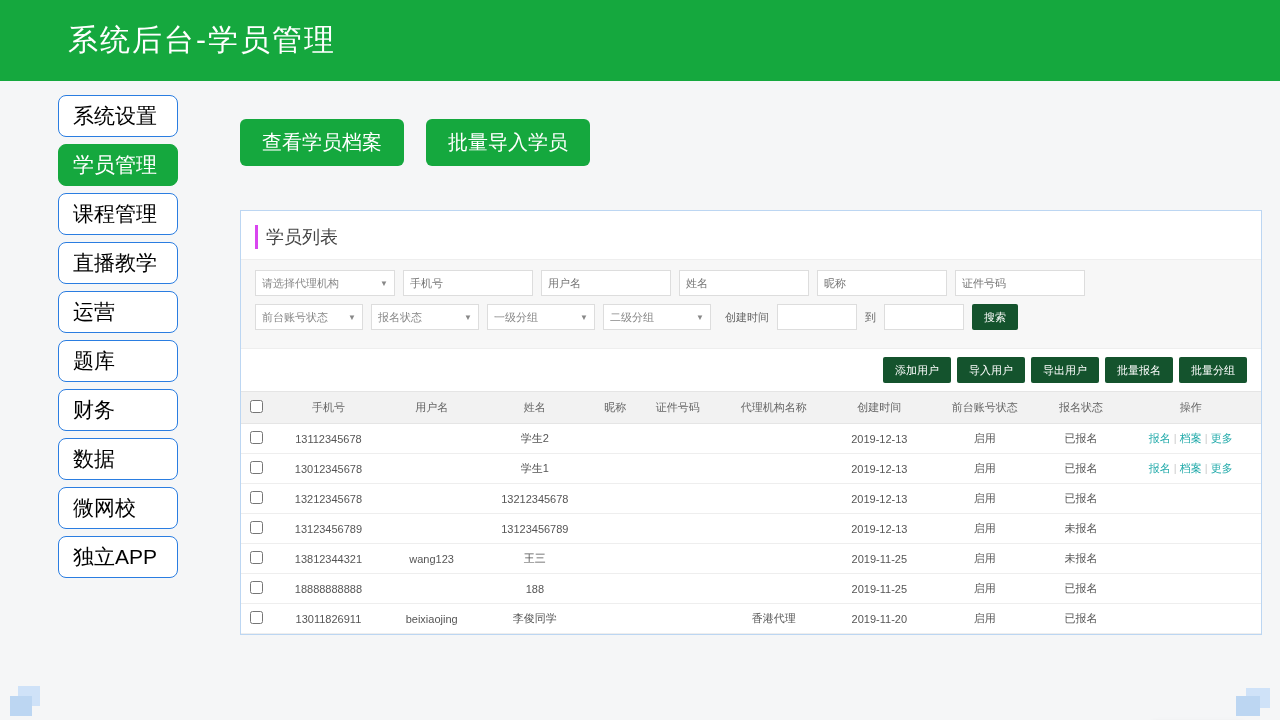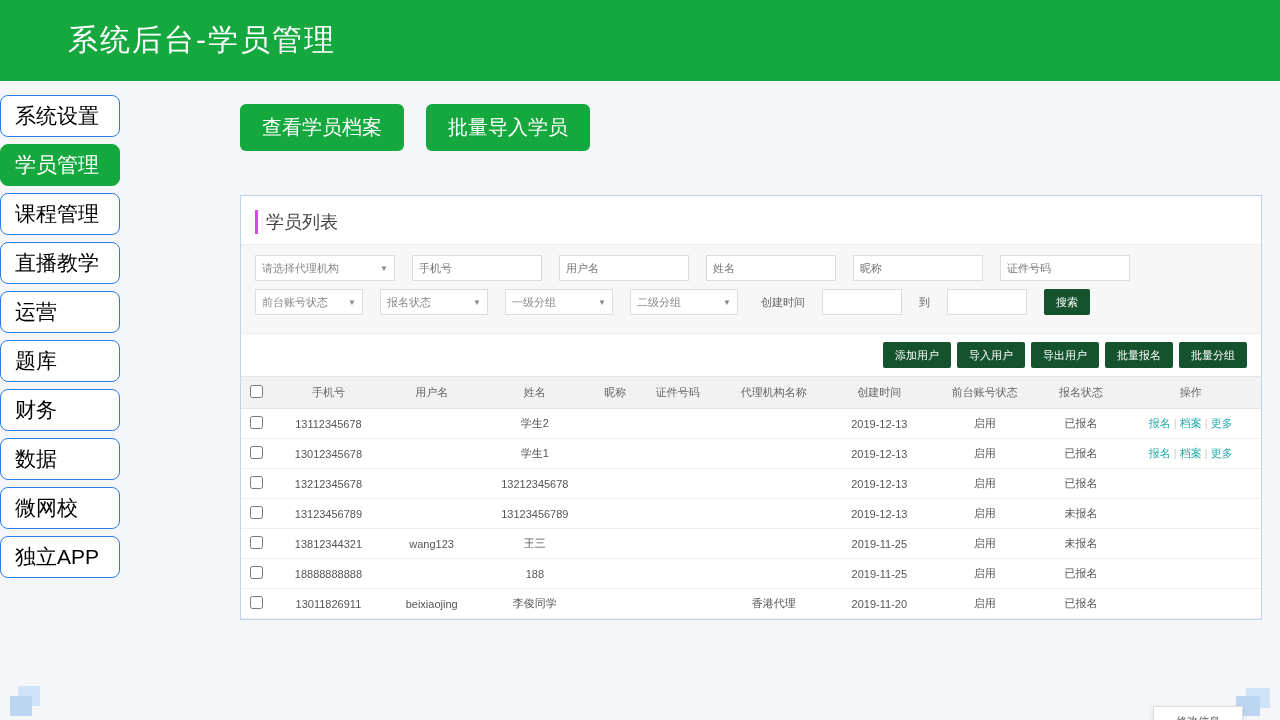--- a/index.html
+++ b/index.html
@@ -1,34 +1,34 @@
 <!DOCTYPE html>
 <html><head>
 <meta charset="utf-8">
 <style>
 * { box-sizing: border-box; margin: 0; padding: 0; }
 body { font-family: "Microsoft YaHei", Arial, sans-serif; background: #f5f6f7; width: 1280px; height: 720px; overflow: hidden; }
 .header { background: #15a83e; color: #fff; padding: 20px 0 20px 68px; }
 .header h1 { font-size: 30px; font-weight: 400; letter-spacing: 2px; }
 .main-body { display: flex; padding: 14px 0 0 0; }
-.sidebar { width: 210px; }
+.sidebar { width: 210px; padding-left: 58px; }
 .sidebar-item { border: 1.5px solid #2a7de1; border-radius: 8px; padding: 6px 14px; margin-bottom: 7px; font-size: 21px; color: #000; background: #fff; cursor: pointer; text-align: left; display: inline-block; min-width: 120px; }
 .sidebar-item.active { background: #15a83e; color: #fff; border-color: #15a83e; }
 .content { flex: 1; padding: 0 18px 0 30px; }
-.action-row { display: flex; gap: 22px; margin-bottom: 44px; margin-top: 9px; }
+.action-row { display: flex; gap: 22px; margin-bottom: 44px; margin-top: 24px; }
 .action-btn { background: #15a83e; color: #fff; border-radius: 6px; padding: 10px 22px; font-size: 20px; cursor: pointer; border: none; white-space: nowrap; }
 .panel { border: 1px solid #bcd6f2; background: #fff; }
 .panel-top { display: flex; align-items: center; border-bottom: 1px solid #eee; padding: 0 14px; height: 38px; }
 .panel-home { font-size: 13px; color: #555; margin-right: 40px; display: flex; align-items: center; gap: 6px; }
 .panel-tabs { display: flex; gap: 30px; }
 .panel-tab { font-size: 13px; color: #555; padding: 10px 0 9px 0; cursor: pointer; border-bottom: 2px solid transparent; }
 .panel-tab.active { color: #f60; border-bottom: 2px solid #f60; }
 .list-title { margin: 14px 14px 10px 14px; font-size: 18px; color: #444; border-left: 3px solid #d946ef; padding-left: 8px; }
 .filters { background: #f7f7f7; padding: 10px 14px; border-top: 1px solid #eee; border-bottom: 1px solid #eee; }
-.filter-row { display: flex; gap: 17px; margin-bottom: 8px; align-items: center; }
+.filter-row { display: flex; gap: 8px; margin-bottom: 8px; align-items: center; }
 .fld { height: 26px; border: 1px solid #ddd; background: #fff; font-size: 11px; padding: 0 6px; color: #888; position: relative; }
 .sel { display: flex; align-items: center; justify-content: space-between; }
 .sel::after { content: "▼"; font-size: 8px; color: #888; }
 .btn-blue { background: #14532d; color: #fff; border: none; height: 26px; padding: 0 12px; font-size: 11px; border-radius: 2px; cursor: pointer; }
 .btn-row-right { display: flex; justify-content: flex-end; gap: 6px; padding: 8px 14px; }
 .tbl { width: 100%; border-collapse: collapse; font-size: 11px; }
 .tbl th { background: #f2f2f2; color: #666; font-weight: normal; padding: 8px 4px; border-top: 1px solid #e5e5e5; border-bottom: 1px solid #e5e5e5; text-align: center; }
 .tbl td { padding: 7px 4px; border-bottom: 1px solid #eee; color: #555; text-align: center; }
 .ck { width: 30px; }
 .red { color: #d40; }

